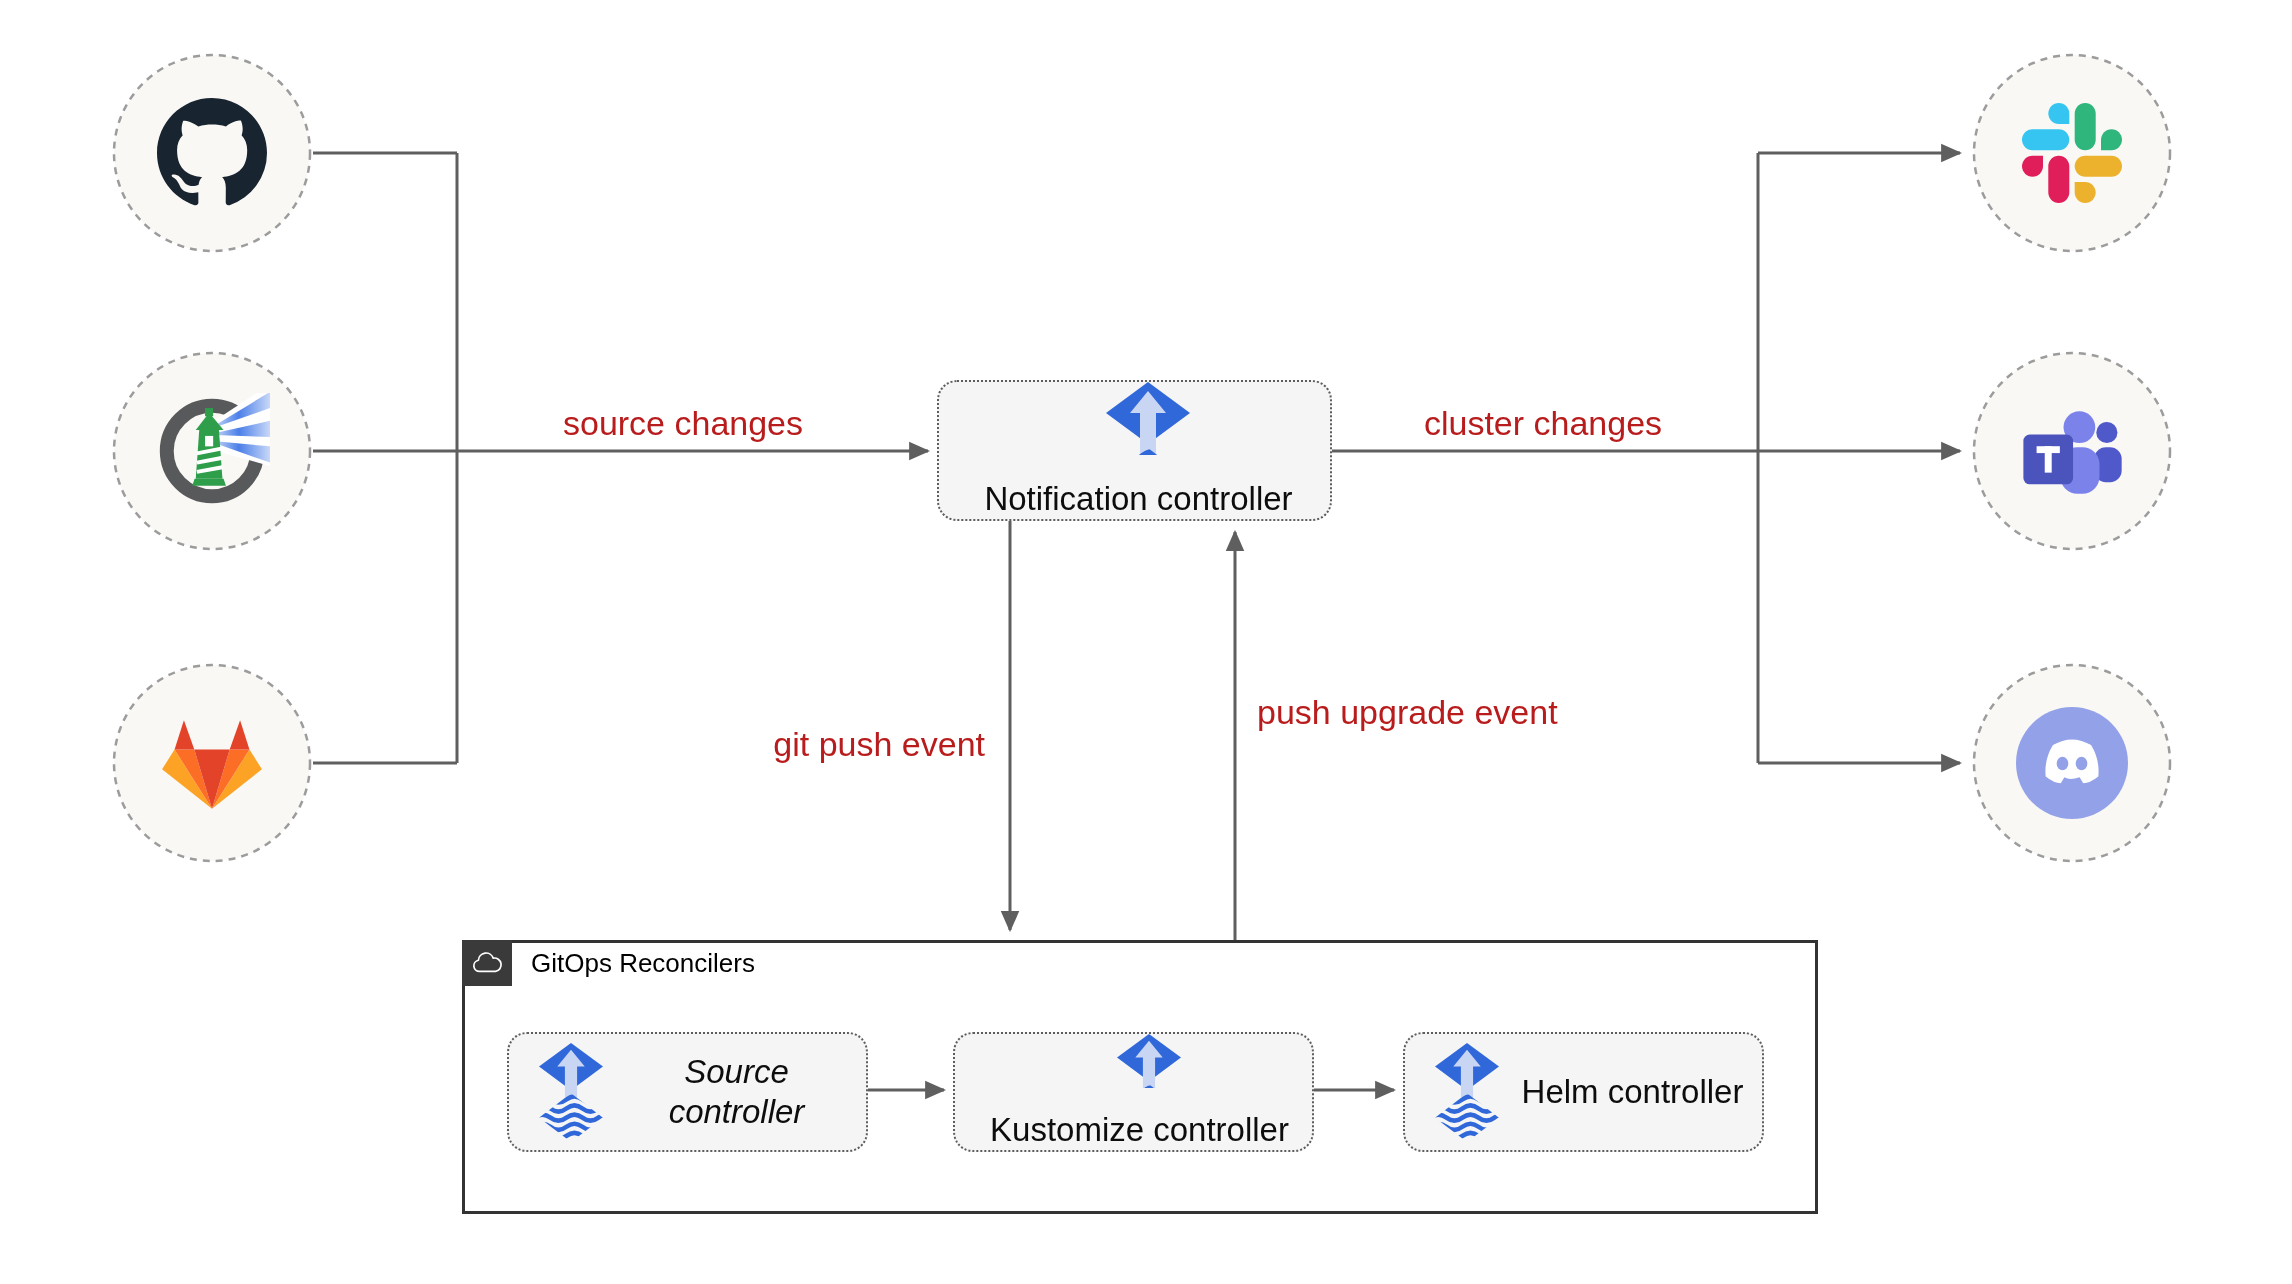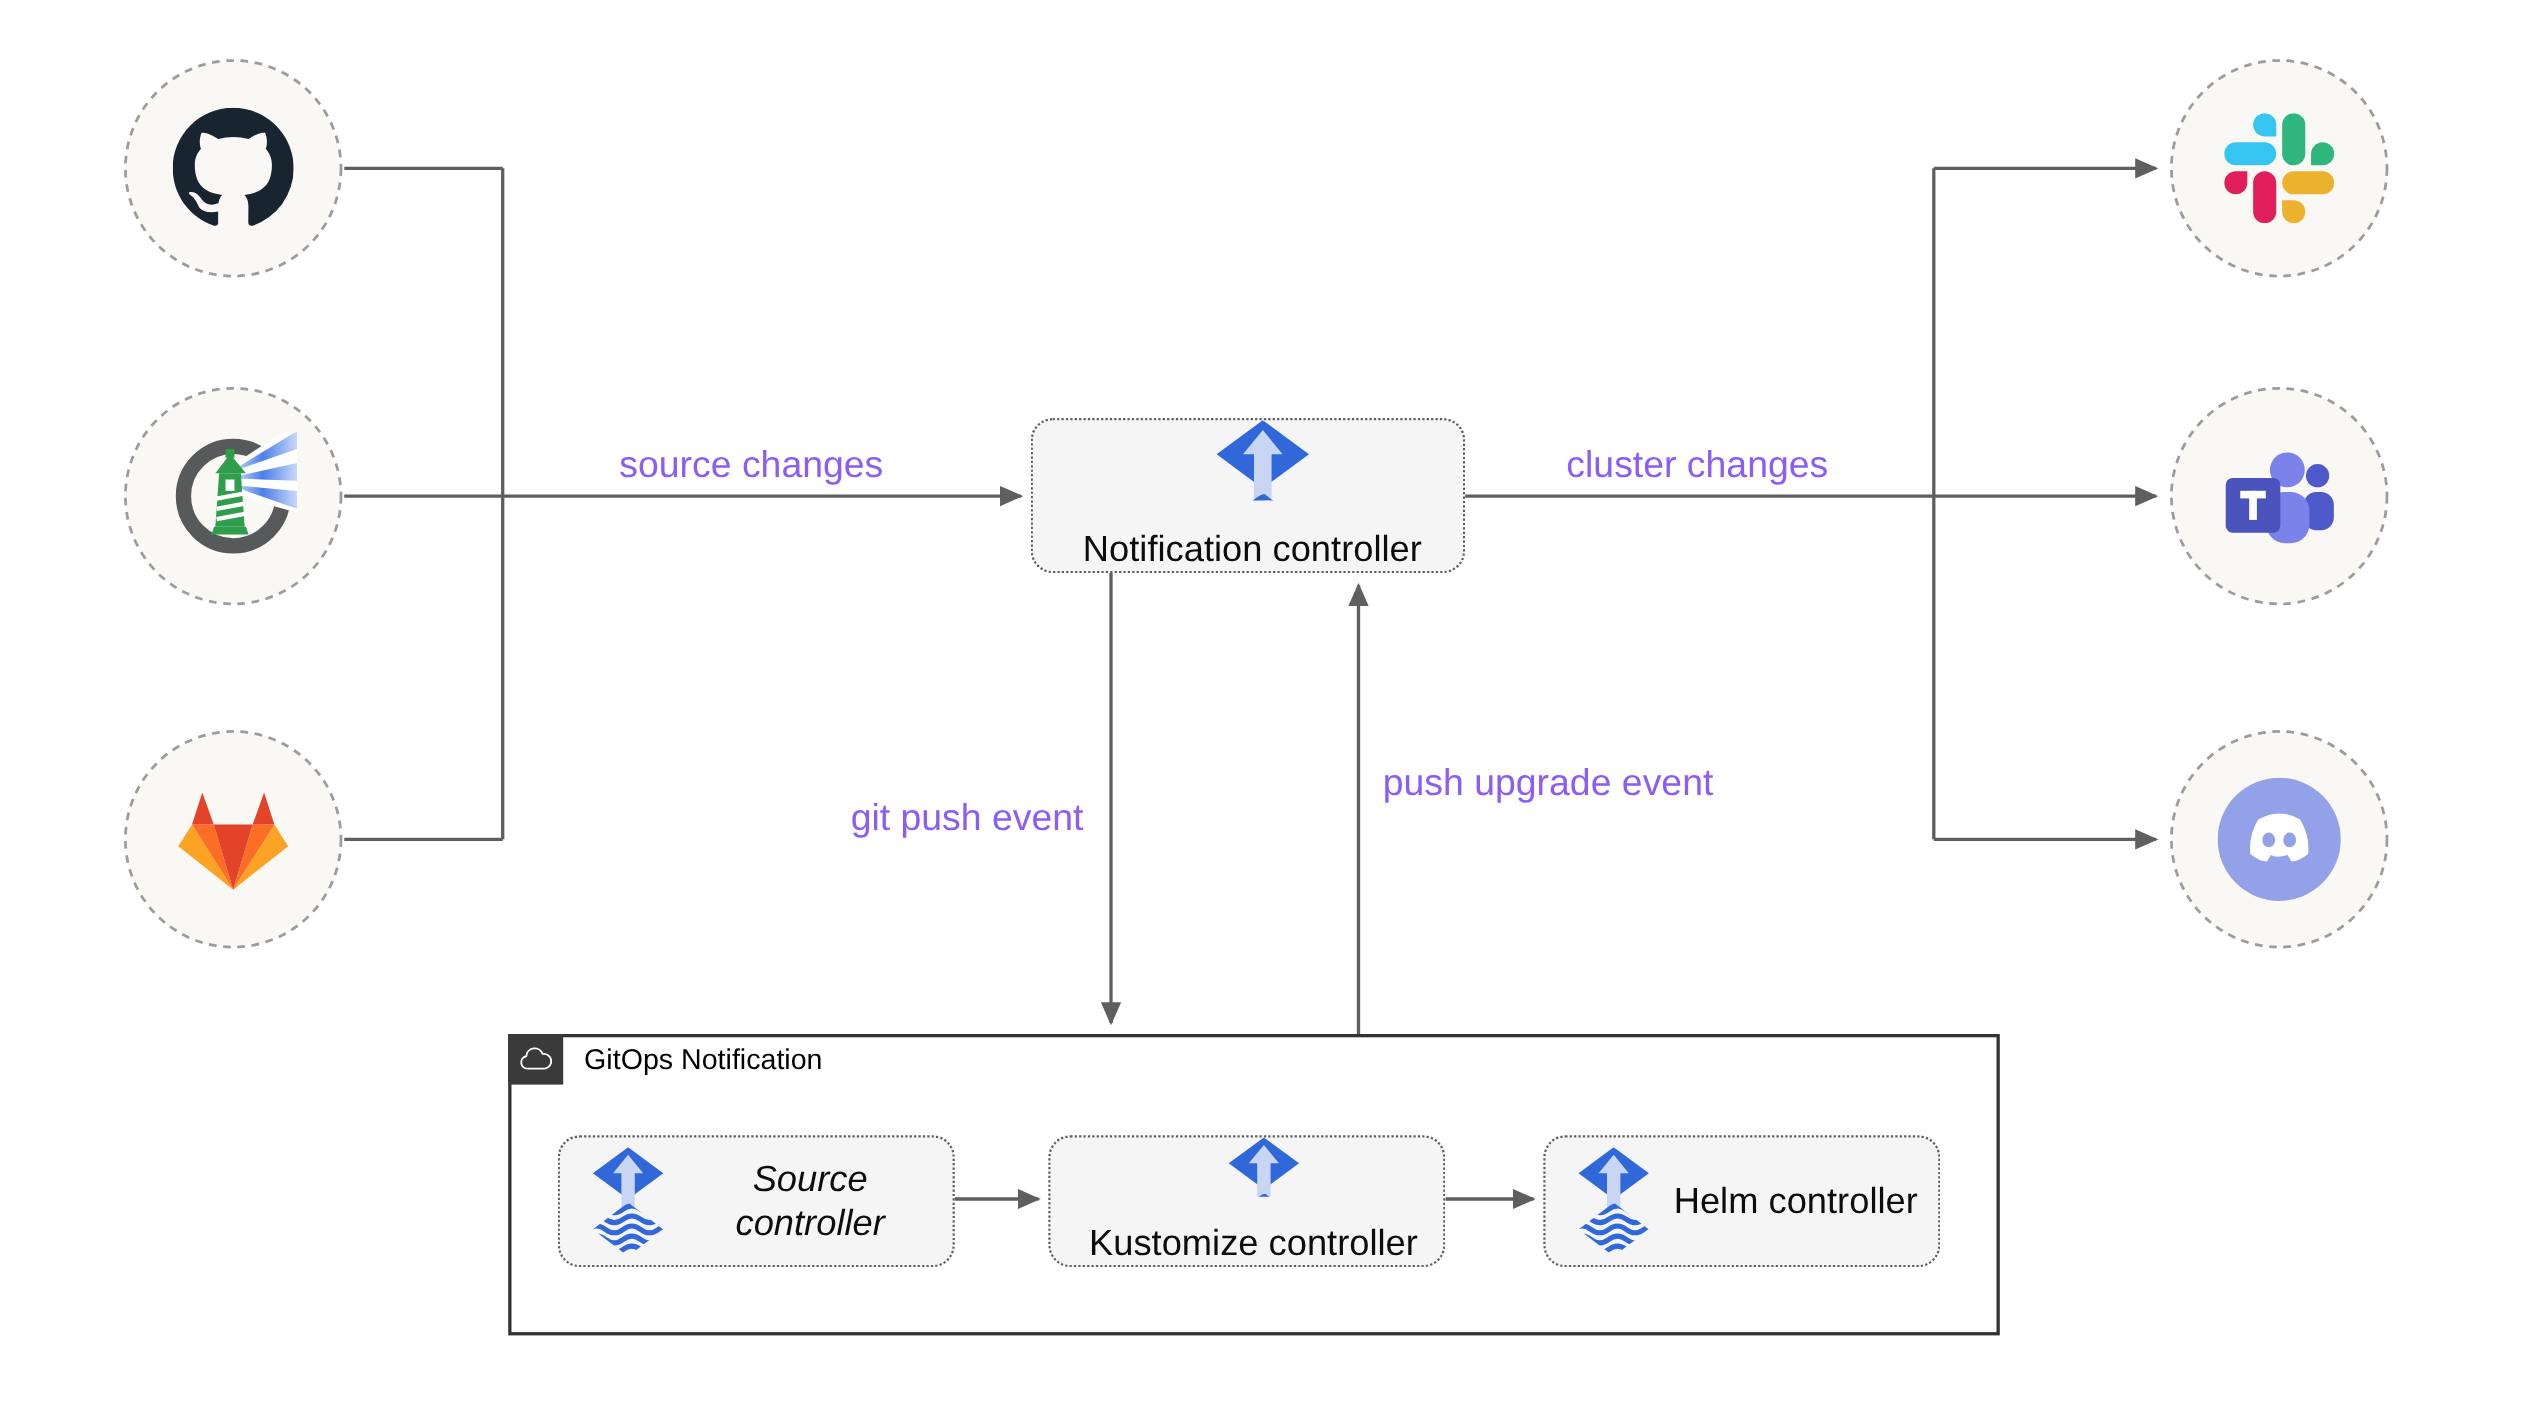--- a/index.html
+++ b/index.html
@@ -14,21 +14,21 @@
     border:2.5px dotted #5d5d5d;border-radius:20px;
     display:flex;align-items:center;
   }
   .ctrl.big{left:937px;top:380px;width:395px;height:141px;padding-left:26px;gap:24px;flex-direction:column;}
   .ctrl.small{top:1032px;width:361px;height:120px;padding-left:30px;gap:22px;}
   .ctrl-label{
     flex:1;text-align:center;font-size:33px;line-height:1.22;color:#0d0d0d;
     padding-right:18px;
   }
   .edge-label{
-    position:absolute;font-size:34px;color:#8b5cf6;white-space:nowrap;
+    position:absolute;font-size:34px;color:#b91c1c;white-space:nowrap;
   }
   .group-box{
     position:absolute;left:462px;top:940px;width:1356px;height:274px;
     box-sizing:border-box;border:3px solid #333333;background:transparent;
   }
   .group-tab{
     position:absolute;left:462px;top:940px;width:50px;height:46px;
     background:#3a3a3a;display:flex;align-items:center;justify-content:center;
   }
   .group-label{
@@ -196,21 +196,21 @@
   <div class="edge-label" style="left:1543px;top:443px;transform:translate(-50%,-100%);text-align:right;">cluster changes</div>
   <div class="edge-label" style="left:985px;top:744px;transform:translate(-100%,-50%);">git push event</div>
   <div class="edge-label" style="left:1257px;top:712px;transform:translateY(-50%);">push upgrade event</div>
 
   <div class="group-box"></div>
   <div class="group-tab">
     <svg width="34" height="25">
       <use href="#sym-cloud" width="34" height="25"></use>
     </svg>
   </div>
-  <div class="group-label">GitOps Notification</div>
+  <div class="group-label">GitOps Reconcilers</div>
 
   <div class="ctrl small" style="left:507px;font-style:italic;">
     <svg width="64" height="99">
       <use href="#sym-flux" width="64" height="99"></use>
     </svg>
     <div class="ctrl-label">Source controller</div>
   </div>
 
   <div class="ctrl small" style="left:953px;flex-direction:column;">
     <svg width="64" height="99">

